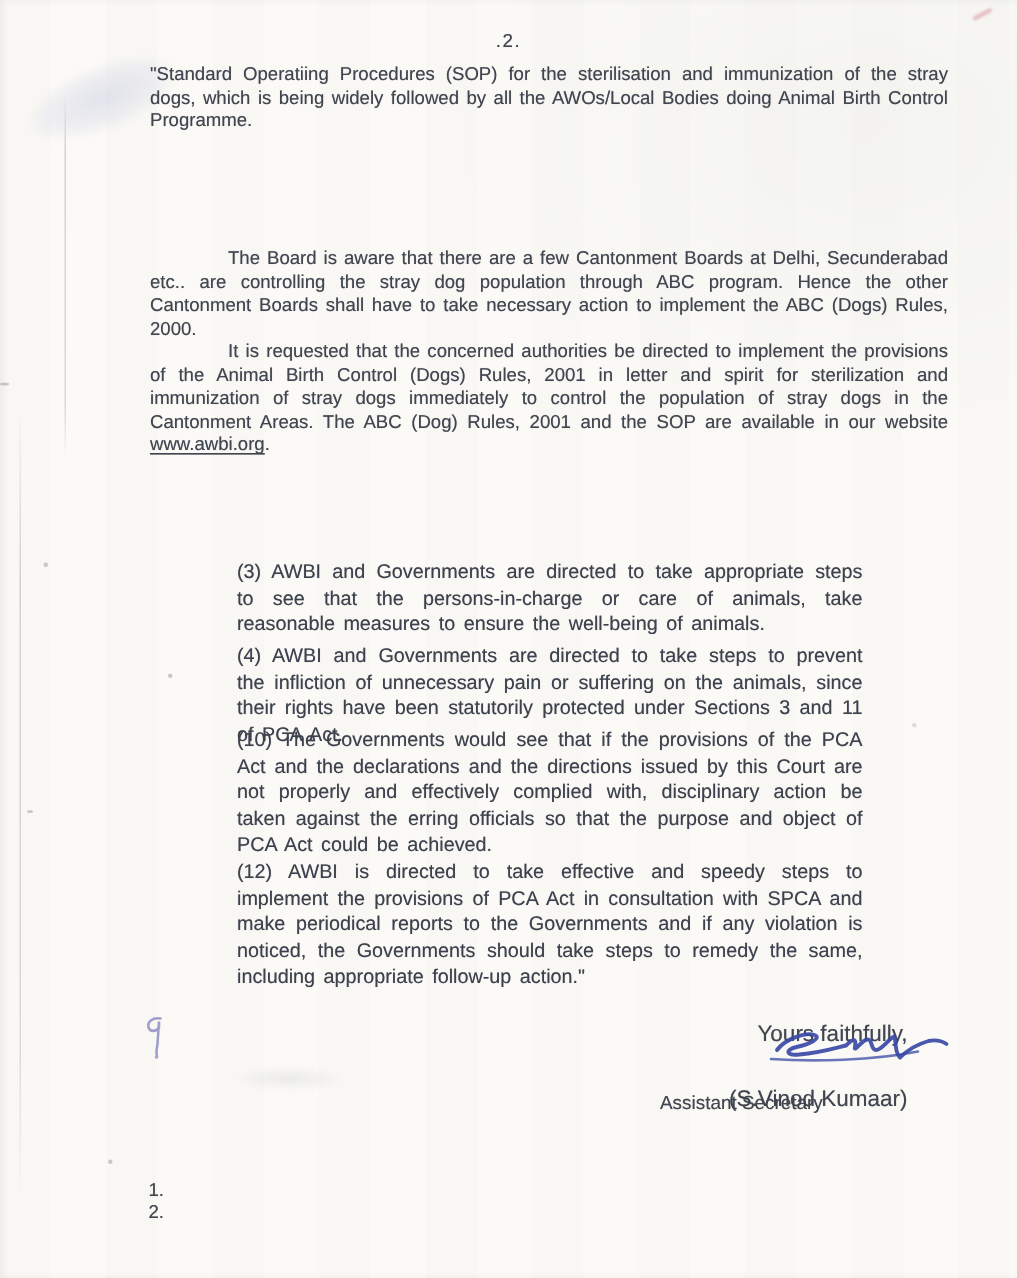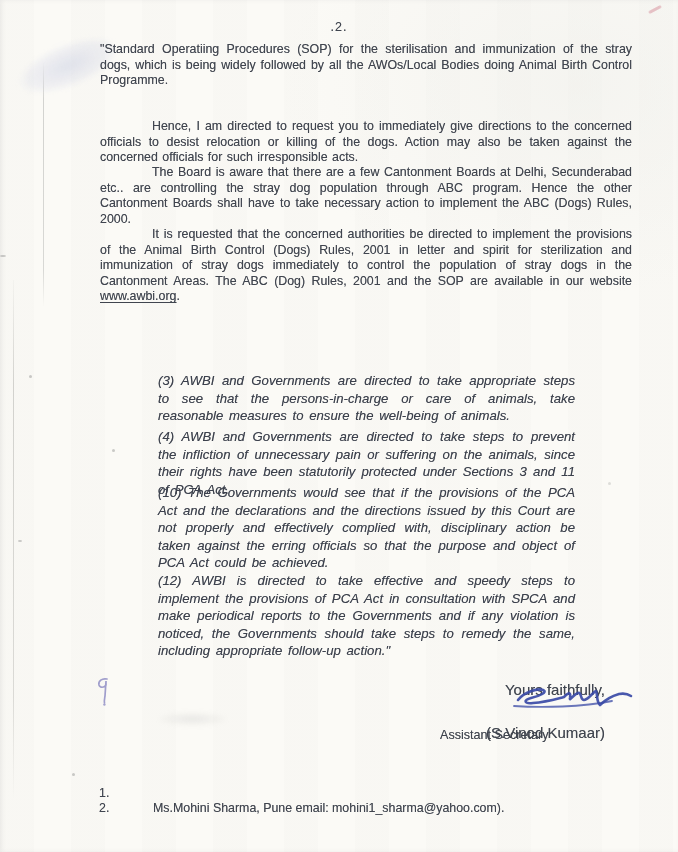--- a/index.html
+++ b/index.html
@@ -24,21 +24,21 @@
   }
   .para {
     position: absolute; left: 100px; width: 532px;
     font-size: 12.4px; line-height: 15.6px;
     text-align: justify; word-spacing: 1px;
   }
   .indent  { text-indent: 52px; }
   .indent2 { text-indent: 88px; }
   .quote {
     position: absolute; left: 158px; width: 417px;
-    font-style: italic; font-size: 13.2px; line-height: 17.6px;
+    font-size: 13.2px; line-height: 17.6px;
     text-align: justify; word-spacing: 2px;
     color: #3c414d;
   }
   .weblink { text-decoration: underline; text-underline-offset: 2px; }
   .valediction { position: absolute; top: 681px; left: 455px; width: 150px; text-align: right; font-size: 15px; }
   .signame  { position: absolute; top: 712px; left: 440px; width: 165px; text-align: right; font-size: 15px; margin-top: 12px; }
   .sigtitle { position: absolute; top: 728px; left: 440px; width: 162px; font-size: 12.6px; }
   .signature-svg { position: absolute; top: 684px; left: 512px; width: 132px; height: 30px; }
   .copyhead { position: absolute; top: 757px; left: 99px; width: 460px; font-size: 12.4px; }
   .copyitem { position: absolute; left: 99px; width: 480px; display: flex; font-size: 12.4px; }
@@ -84,21 +84,20 @@
   <div class="speck" style="top:449px; left:112px;"></div>
   <div class="speck" style="top:540px; left:18px; width:4px; height:2px;"></div>
   <div class="speck" style="top:773px; left:72px;"></div>
   <div class="speck" style="top:255px; left:0px; width:6px; height:2px;"></div>
   <div class="speck" style="top:482px; left:608px; opacity:0.6;"></div>
 
   <div class="pageno txt">.2.</div>
 
   <div class="para txt" style="top:42px;">"Standard Operatiing Procedures (SOP) for the sterilisation and immunization of the stray dogs, which is being widely followed by all the AWOs/Local Bodies doing Animal Birth Control Programme.</div>
 
-  <div class="para indent txt" style="top:119px;">Hence, I am directed to request you to immediately give directions to the concerned officials to desist relocation or killing of the dogs. Action may also be taken against the concerned officials for such irresponsible acts.</div>
 
   <div class="para indent txt" style="top:165px;">The Board is aware that there are a few Cantonment Boards at Delhi, Secunderabad etc.. are controlling the stray dog population through ABC program. Hence the other Cantonment Boards shall have to take necessary action to implement the ABC (Dogs) Rules, 2000.</div>
 
   <div class="para indent txt" style="top:227px;"><span>It is requested that the concerned authorities be directed to implement the provisions of the Animal Birth Control (Dogs) Rules, 2001 in letter and spirit for sterilization and immunization of stray dogs immediately to control the population of stray dogs in the Cantonment Areas. The ABC (Dog) Rules, 2001 and the SOP are available in our website </span><span class="weblink">www.awbi.org</span><span>.</span></div>
 
 
   <div class="quote txt" style="top:372px;">(3) AWBI and Governments are directed to take appropriate steps to see that the persons-in-charge or care of animals, take reasonable measures to ensure the well-being of animals.</div>
   <div class="quote txt" style="top:428px;">(4) AWBI and Governments are directed to take steps to prevent the infliction of unnecessary pain or suffering on the animals, since their rights have been statutorily protected under Sections 3 and 11 of PCA Act.</div>
   <div class="quote txt" style="top:484px;">(10) The Governments would see that if the provisions of the PCA Act and the declarations and the directions issued by this Court are not properly and effectively complied with, disciplinary action be taken against the erring officials so that the purpose and object of PCA Act could be achieved.</div>
   <div class="quote txt" style="top:572px;">(12) AWBI is directed to take effective and speedy steps to implement the provisions of PCA Act in consultation with SPCA and make periodical reports to the Governments and if any violation is noticed, the Governments should take steps to remedy the same, including appropriate follow-up action."</div>
@@ -118,16 +117,15 @@
   </svg>
   <div class="signame txt">(S.Vinod Kumaar)</div>
   <div class="sigtitle txt">Assistant Secretary</div>
 
 
   <div class="copyitem txt" style="top:786px;">
     <span class="num">1.</span>
   </div>
   <div class="copyitem txt" style="top:801px;">
     <span class="num">2.</span>
-    <span class="itemtext">Ms.Mohini Sharma, Pune email: mohini1_sharma@yahoo.com).</span>
   </div>
 
 </div>
 
 </body></html>

